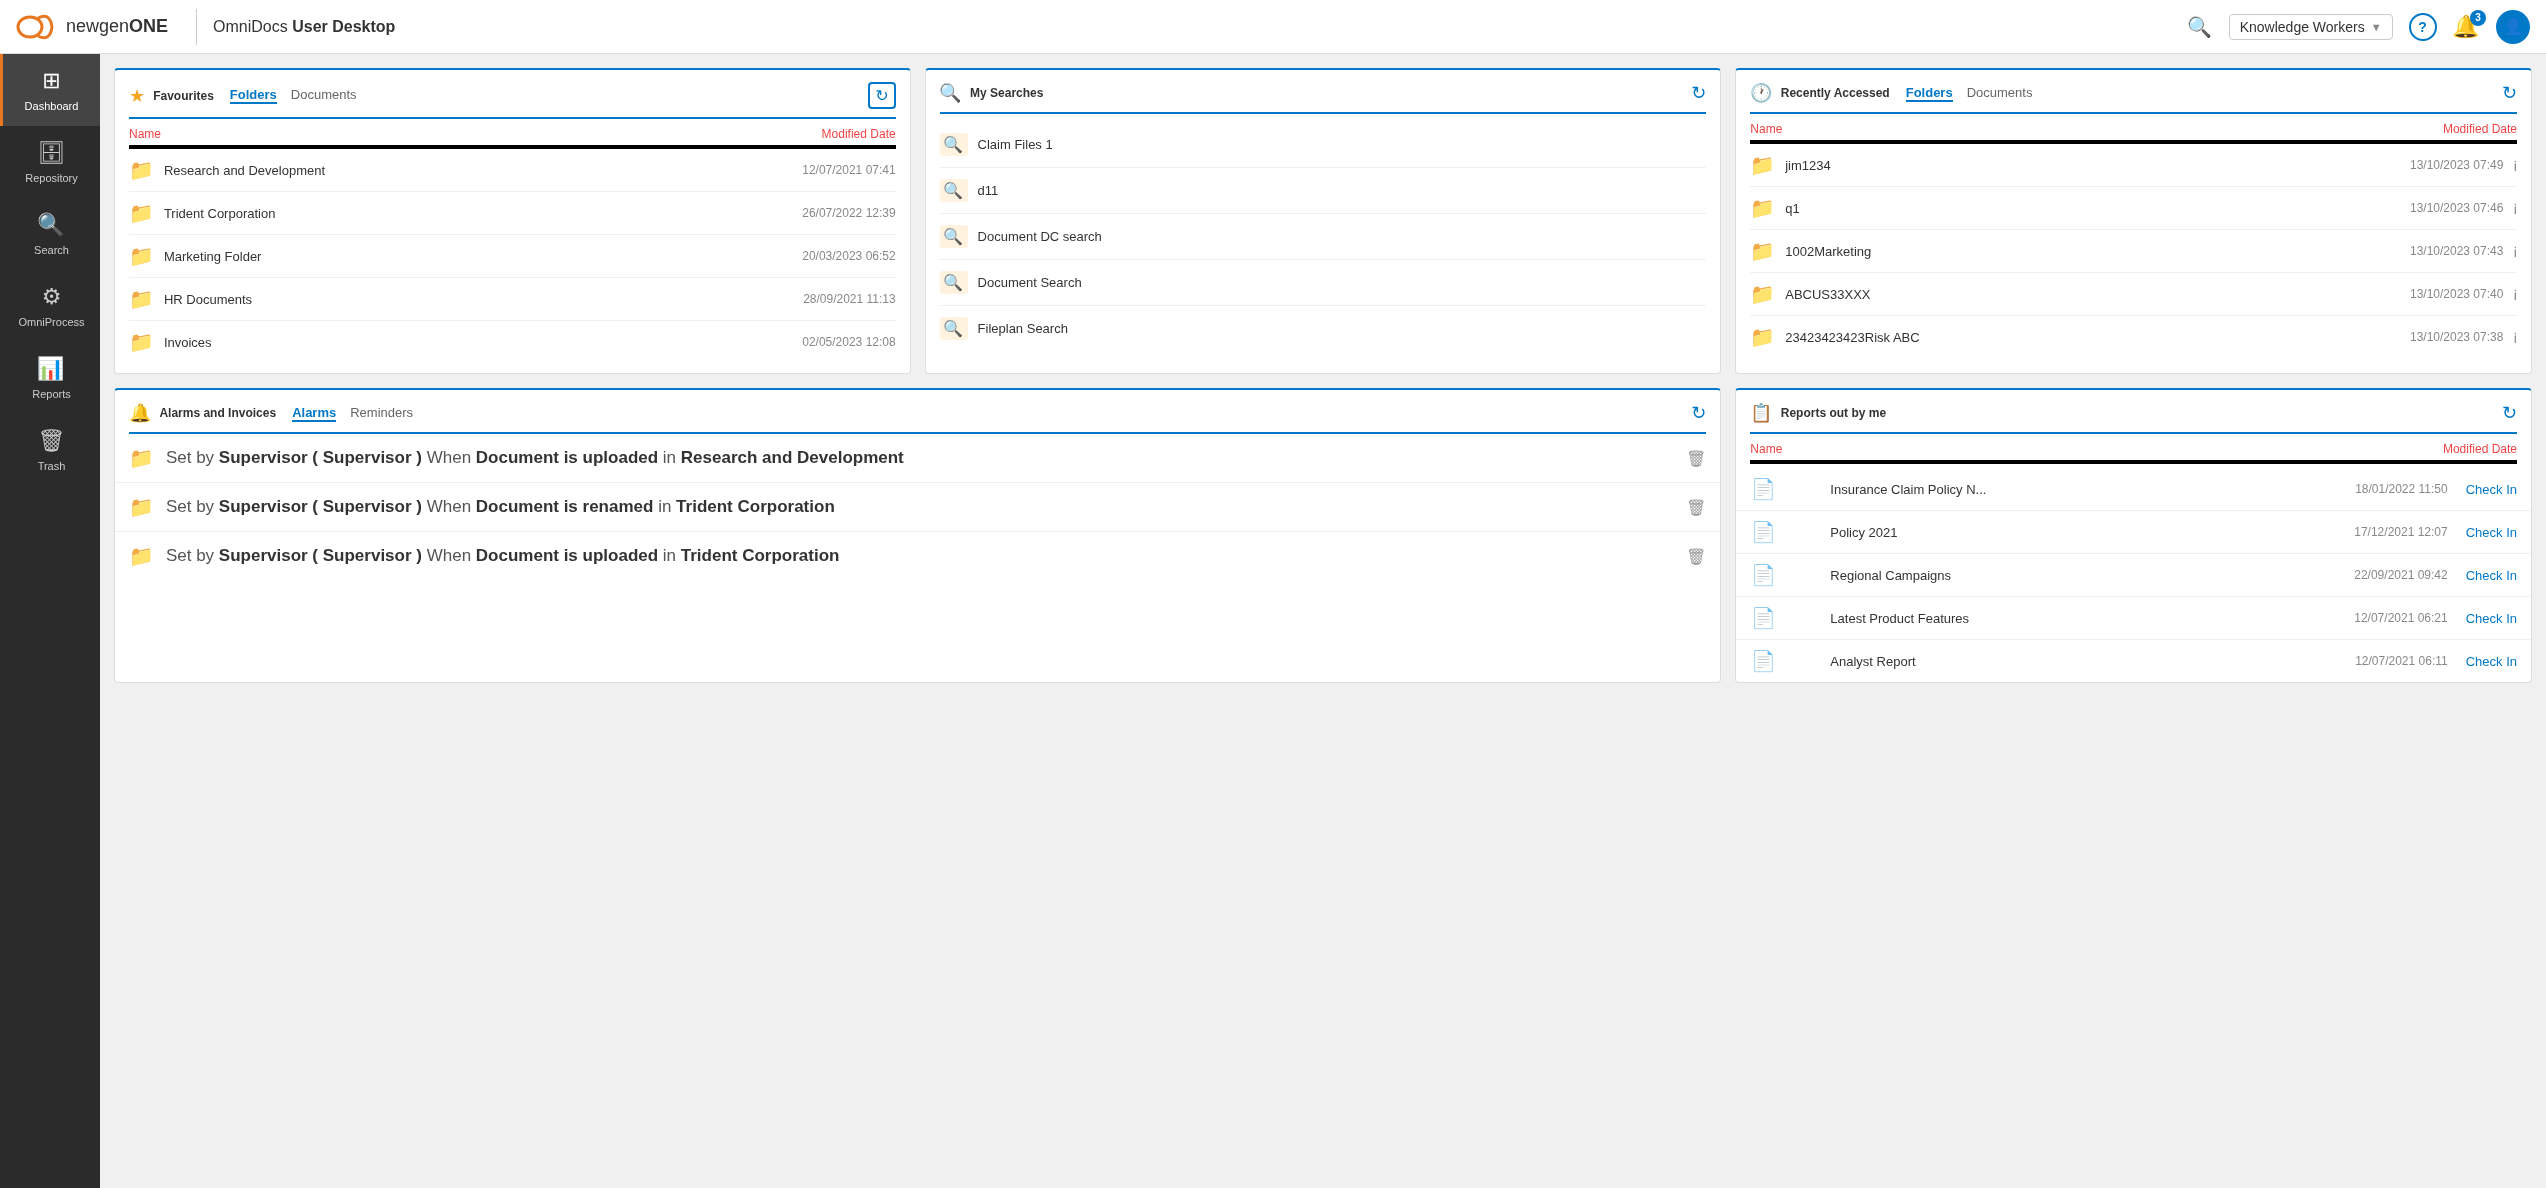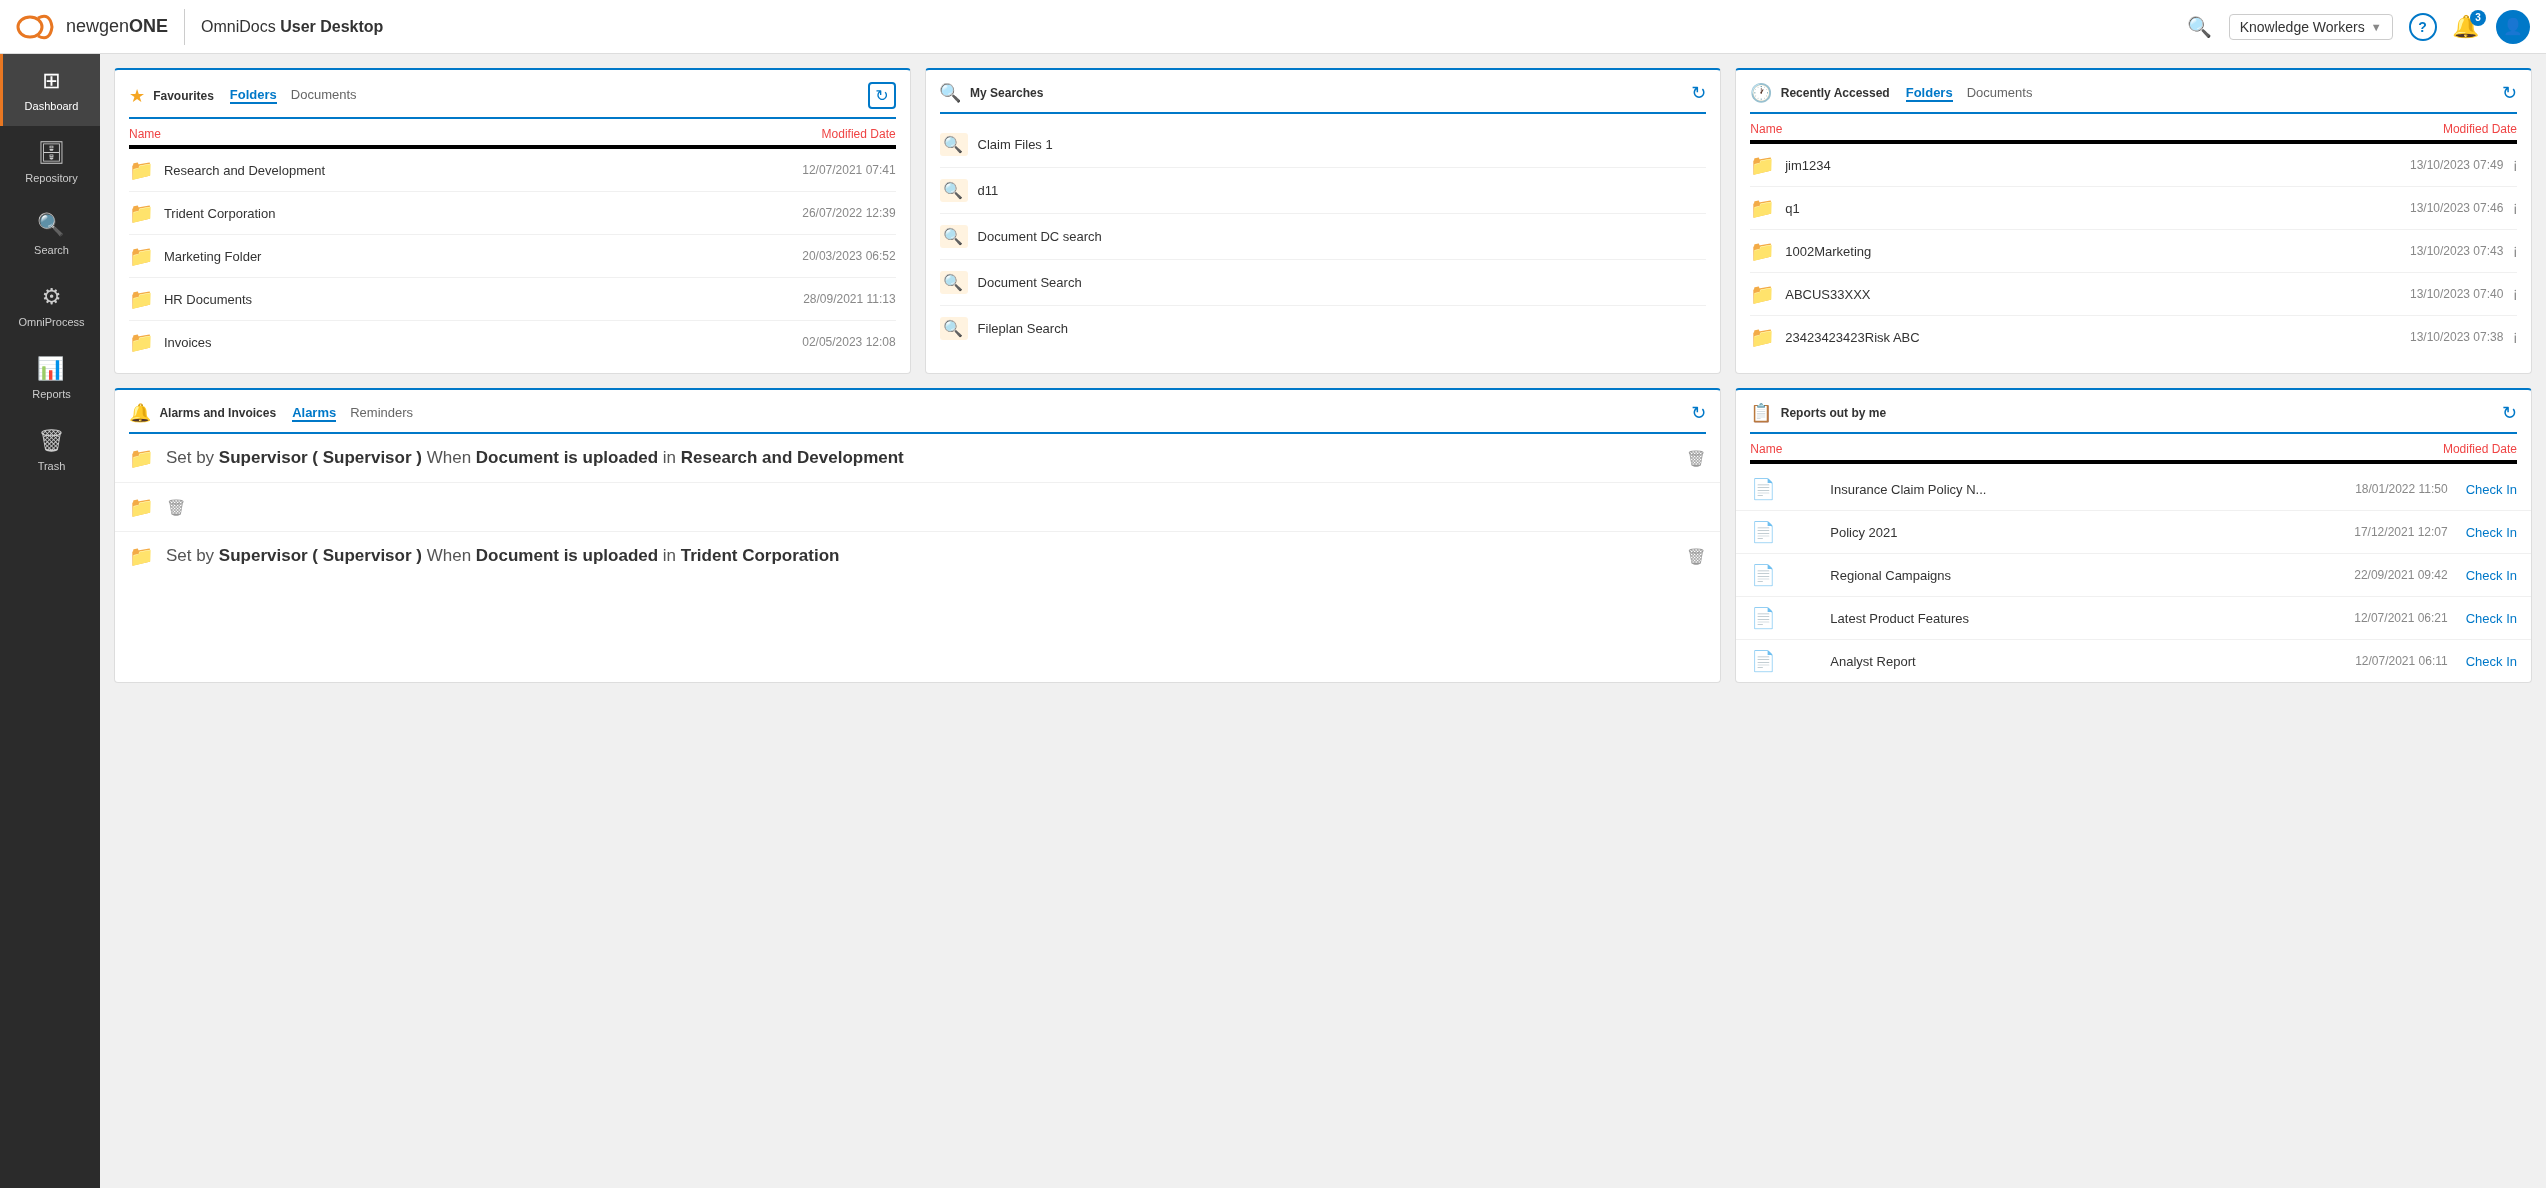--- a/index.html
+++ b/index.html
@@ -4,21 +4,21 @@
   <style>
     * { box-sizing: border-box; margin: 0; padding: 0; }
     body { font-family: 'Segoe UI', Arial, sans-serif; background: #f0f0f0; font-size: 13px; color: #333; }
 
     
     .topnav {
       display: flex; align-items: center; background: #fff;
       height: 54px; padding: 0 16px; border-bottom: 1px solid #ddd;
       position: relative; z-index: 10;
     }
-    .topnav-logo { display: flex; align-items: center; gap: 8px; margin-right: 16px; }
+    .topnav-logo { display: flex; align-items: center; gap: 8px; margin-right: 28px; }
     .logo-swirl { width: 42px; height: 38px; }
     .logo-text { font-size: 18px; color: #333; }
     .logo-text span { font-weight: 700; }
     .topnav-divider { width: 1px; height: 36px; background: #ccc; margin-right: 16px; }
     .topnav-title { font-size: 16px; color: #333; }
     .topnav-title b { font-weight: 700; }
     .topnav-right { margin-left: auto; display: flex; align-items: center; gap: 16px; }
     .search-icon-btn { font-size: 20px; color: #555; cursor: pointer; }
     .user-dropdown {
       display: flex; align-items: center; gap: 6px;
@@ -330,20 +330,21 @@
       </div>
       <div class="panel-divider"></div>
       <div>
         <div class="alarm-row">
           <span class="alarm-folder">📁</span>
           <span class="alarm-text">Set by <b>Supervisor ( Supervisor )</b> When <b>Document is uploaded</b> in <b>Research and Development</b></span>
           <span class="alarm-delete">🗑</span>
         </div>
         <div class="alarm-row">
           <span class="alarm-folder">📁</span>
+          <span class="alarm-text">Set by <b>Supervisor ( Supervisor )</b> When <b>Document is renamed</b> in <b>Trident Corporation</b></span>
           <span class="alarm-delete">🗑</span>
         </div>
         <div class="alarm-row">
           <span class="alarm-folder">📁</span>
           <span class="alarm-text">Set by <b>Supervisor ( Supervisor )</b> When <b>Document is uploaded</b> in <b>Trident Corporation</b></span>
           <span class="alarm-delete">🗑</span>
         </div>
       </div>
     </div>
 

